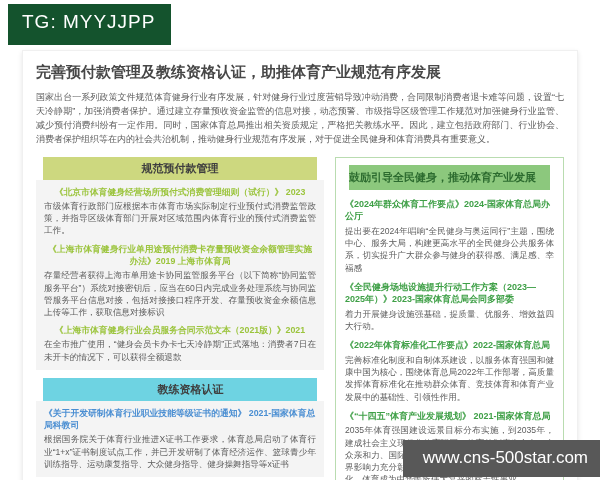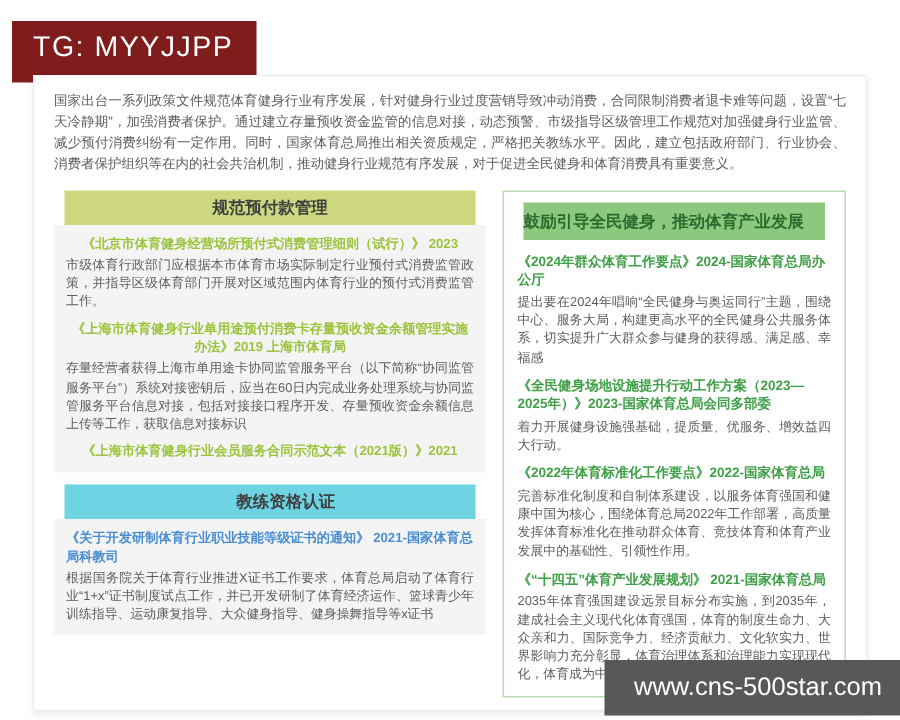--- a/index.html
+++ b/index.html
@@ -3,22 +3,22 @@
 <meta charset="utf-8">
 <style>
   html,body{margin:0;padding:0;}
   body{
     width:600px;height:480px;position:relative;overflow:hidden;
     background:#ffffff;
     font-family:"Liberation Sans","DejaVu Sans",sans-serif;
     color:#595959;
   }
   .badge{
-    position:absolute;left:8px;top:14px;
-    background:#7f1d1d;color:#ffffff;
+    position:absolute;left:8px;top:4px;
+    background:#14532d;color:#ffffff;
     font-size:19px;letter-spacing:1px;
     padding:7px 16px 12px 14px;
   }
   .card{
     position:absolute;left:22px;top:50px;width:556px;
     background:#ffffff;
     border:1px solid #f0f0f0;
     box-shadow:0 2px 5px rgba(0,0,0,0.10);
     padding:10px 13px 8px 13px;
     box-sizing:border-box;
@@ -82,38 +82,40 @@
     font-size:17px;
     padding:8px 12px 9px 20px;
   }
 </style>
 </head>
 <body>
 
 <div class="badge">TG: MYYJJPP</div>
 
 <div class="card">
+  <h1 class="page-title">完善预付款管理及教练资格认证，助推体育产业规范有序发展</h1>
   <p class="intro">国家出台一系列政策文件规范体育健身行业有序发展，针对健身行业过度营销导致冲动消费，合同限制消费者退卡难等问题，设置“七天冷静期”，加强消费者保护。通过建立存量预收资金监管的信息对接，动态预警、市级指导区级管理工作规范对加强健身行业监管、减少预付消费纠纷有一定作用。同时，国家体育总局推出相关资质规定，严格把关教练水平。因此，建立包括政府部门、行业协会、消费者保护组织等在内的社会共治机制，推动健身行业规范有序发展，对于促进全民健身和体育消费具有重要意义。</p>
 
   <div class="cols">
 
     <div class="col-left">
       <div class="sec">
         <div class="sec-header hdr-yellowgreen">规范预付款管理</div>
         <div class="sec-body">
           <div class="item">
             <div class="item-title t-green">《北京市体育健身经营场所预付式消费管理细则（试行）》 2023</div>
             <div class="item-body">市级体育行政部门应根据本市体育市场实际制定行业预付式消费监管政策，并指导区级体育部门开展对区域范围内体育行业的预付式消费监管工作。</div>
           </div>
           <div class="item">
             <div class="item-title t-green">《上海市体育健身行业单用途预付消费卡存量预收资金余额管理实施办法》2019 上海市体育局</div>
             <div class="item-body">存量经营者获得上海市单用途卡协同监管服务平台（以下简称“协同监管服务平台”）系统对接密钥后，应当在60日内完成业务处理系统与协同监管服务平台信息对接，包括对接接口程序开发、存量预收资金余额信息上传等工作，获取信息对接标识</div>
           </div>
           <div class="item">
             <div class="item-title t-green">《上海市体育健身行业会员服务合同示范文本（2021版）》2021</div>
+            <div class="item-body">在全市推广使用，“健身会员卡办卡七天冷静期”正式落地：消费者7日在未开卡的情况下，可以获得全额退款</div>
           </div>
         </div>
       </div>
 
       <div class="sec">
         <div class="sec-header hdr-cyan">教练资格认证</div>
         <div class="sec-body">
           <div class="item">
             <div class="item-title t-blue">《关于开发研制体育行业职业技能等级证书的通知》 2021-国家体育总局科教司</div>
             <div class="item-body">根据国务院关于体育行业推进X证书工作要求，体育总局启动了体育行业“1+x”证书制度试点工作，并已开发研制了体育经济运作、篮球青少年训练指导、运动康复指导、大众健身指导、健身操舞指导等x证书</div>

